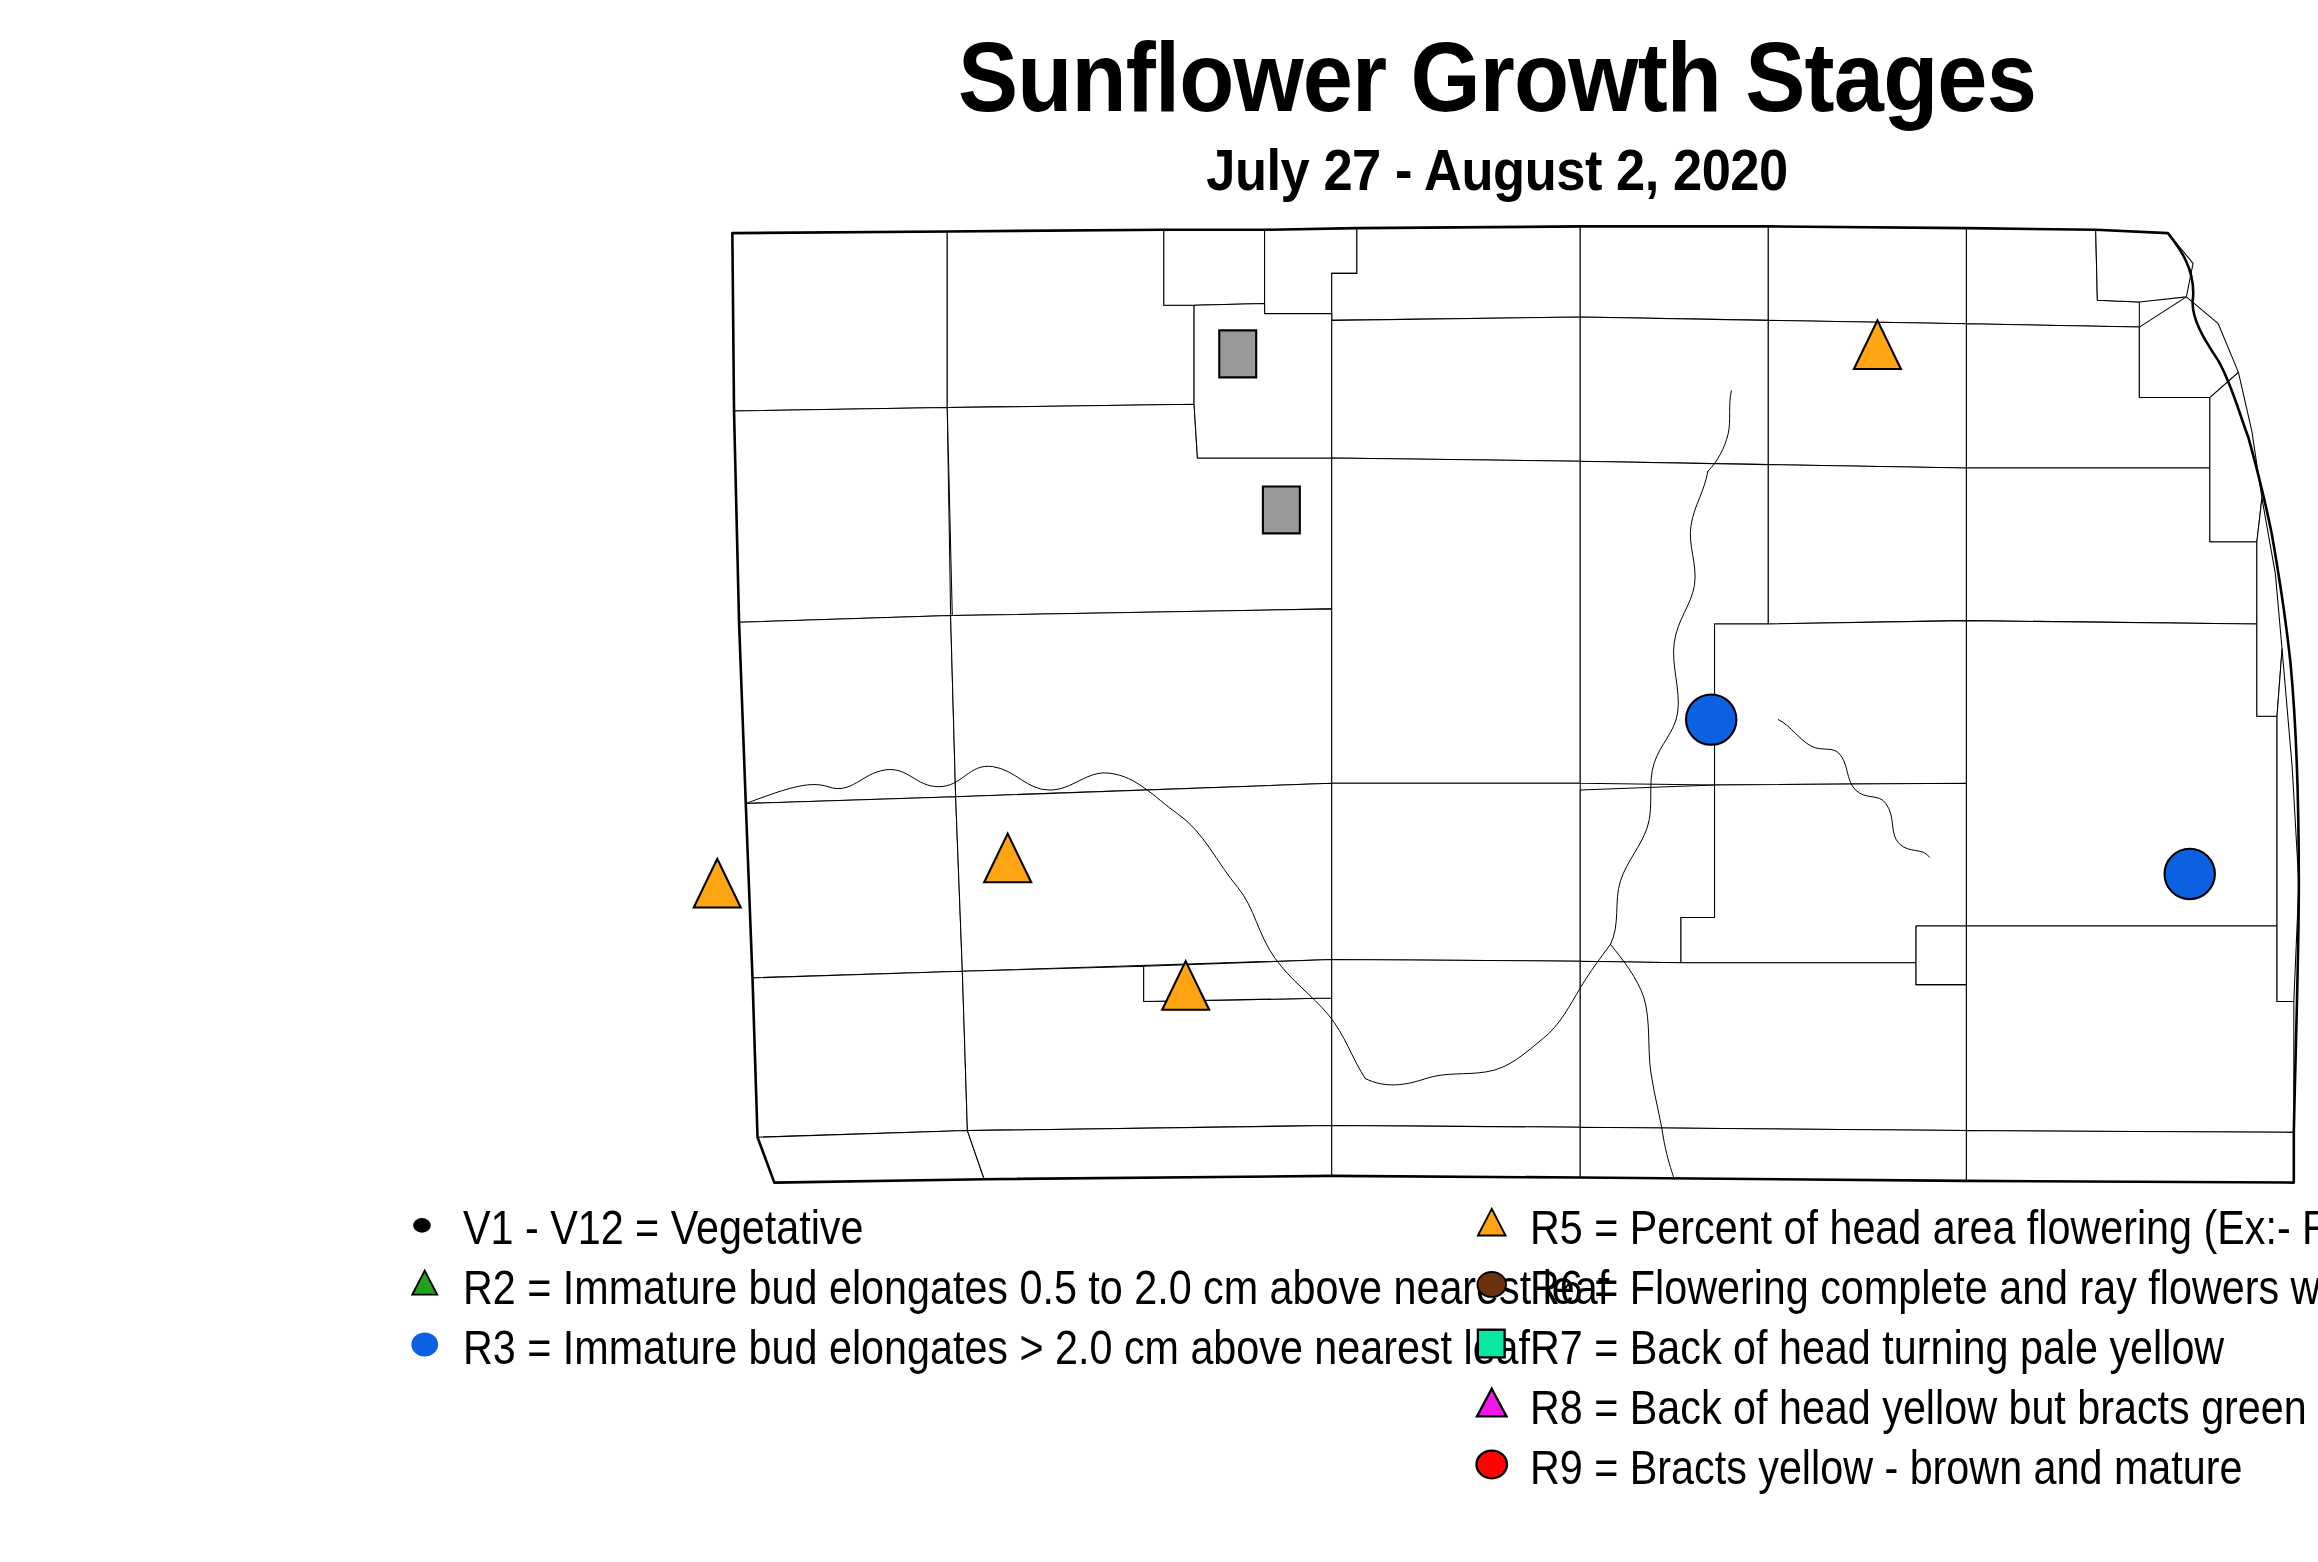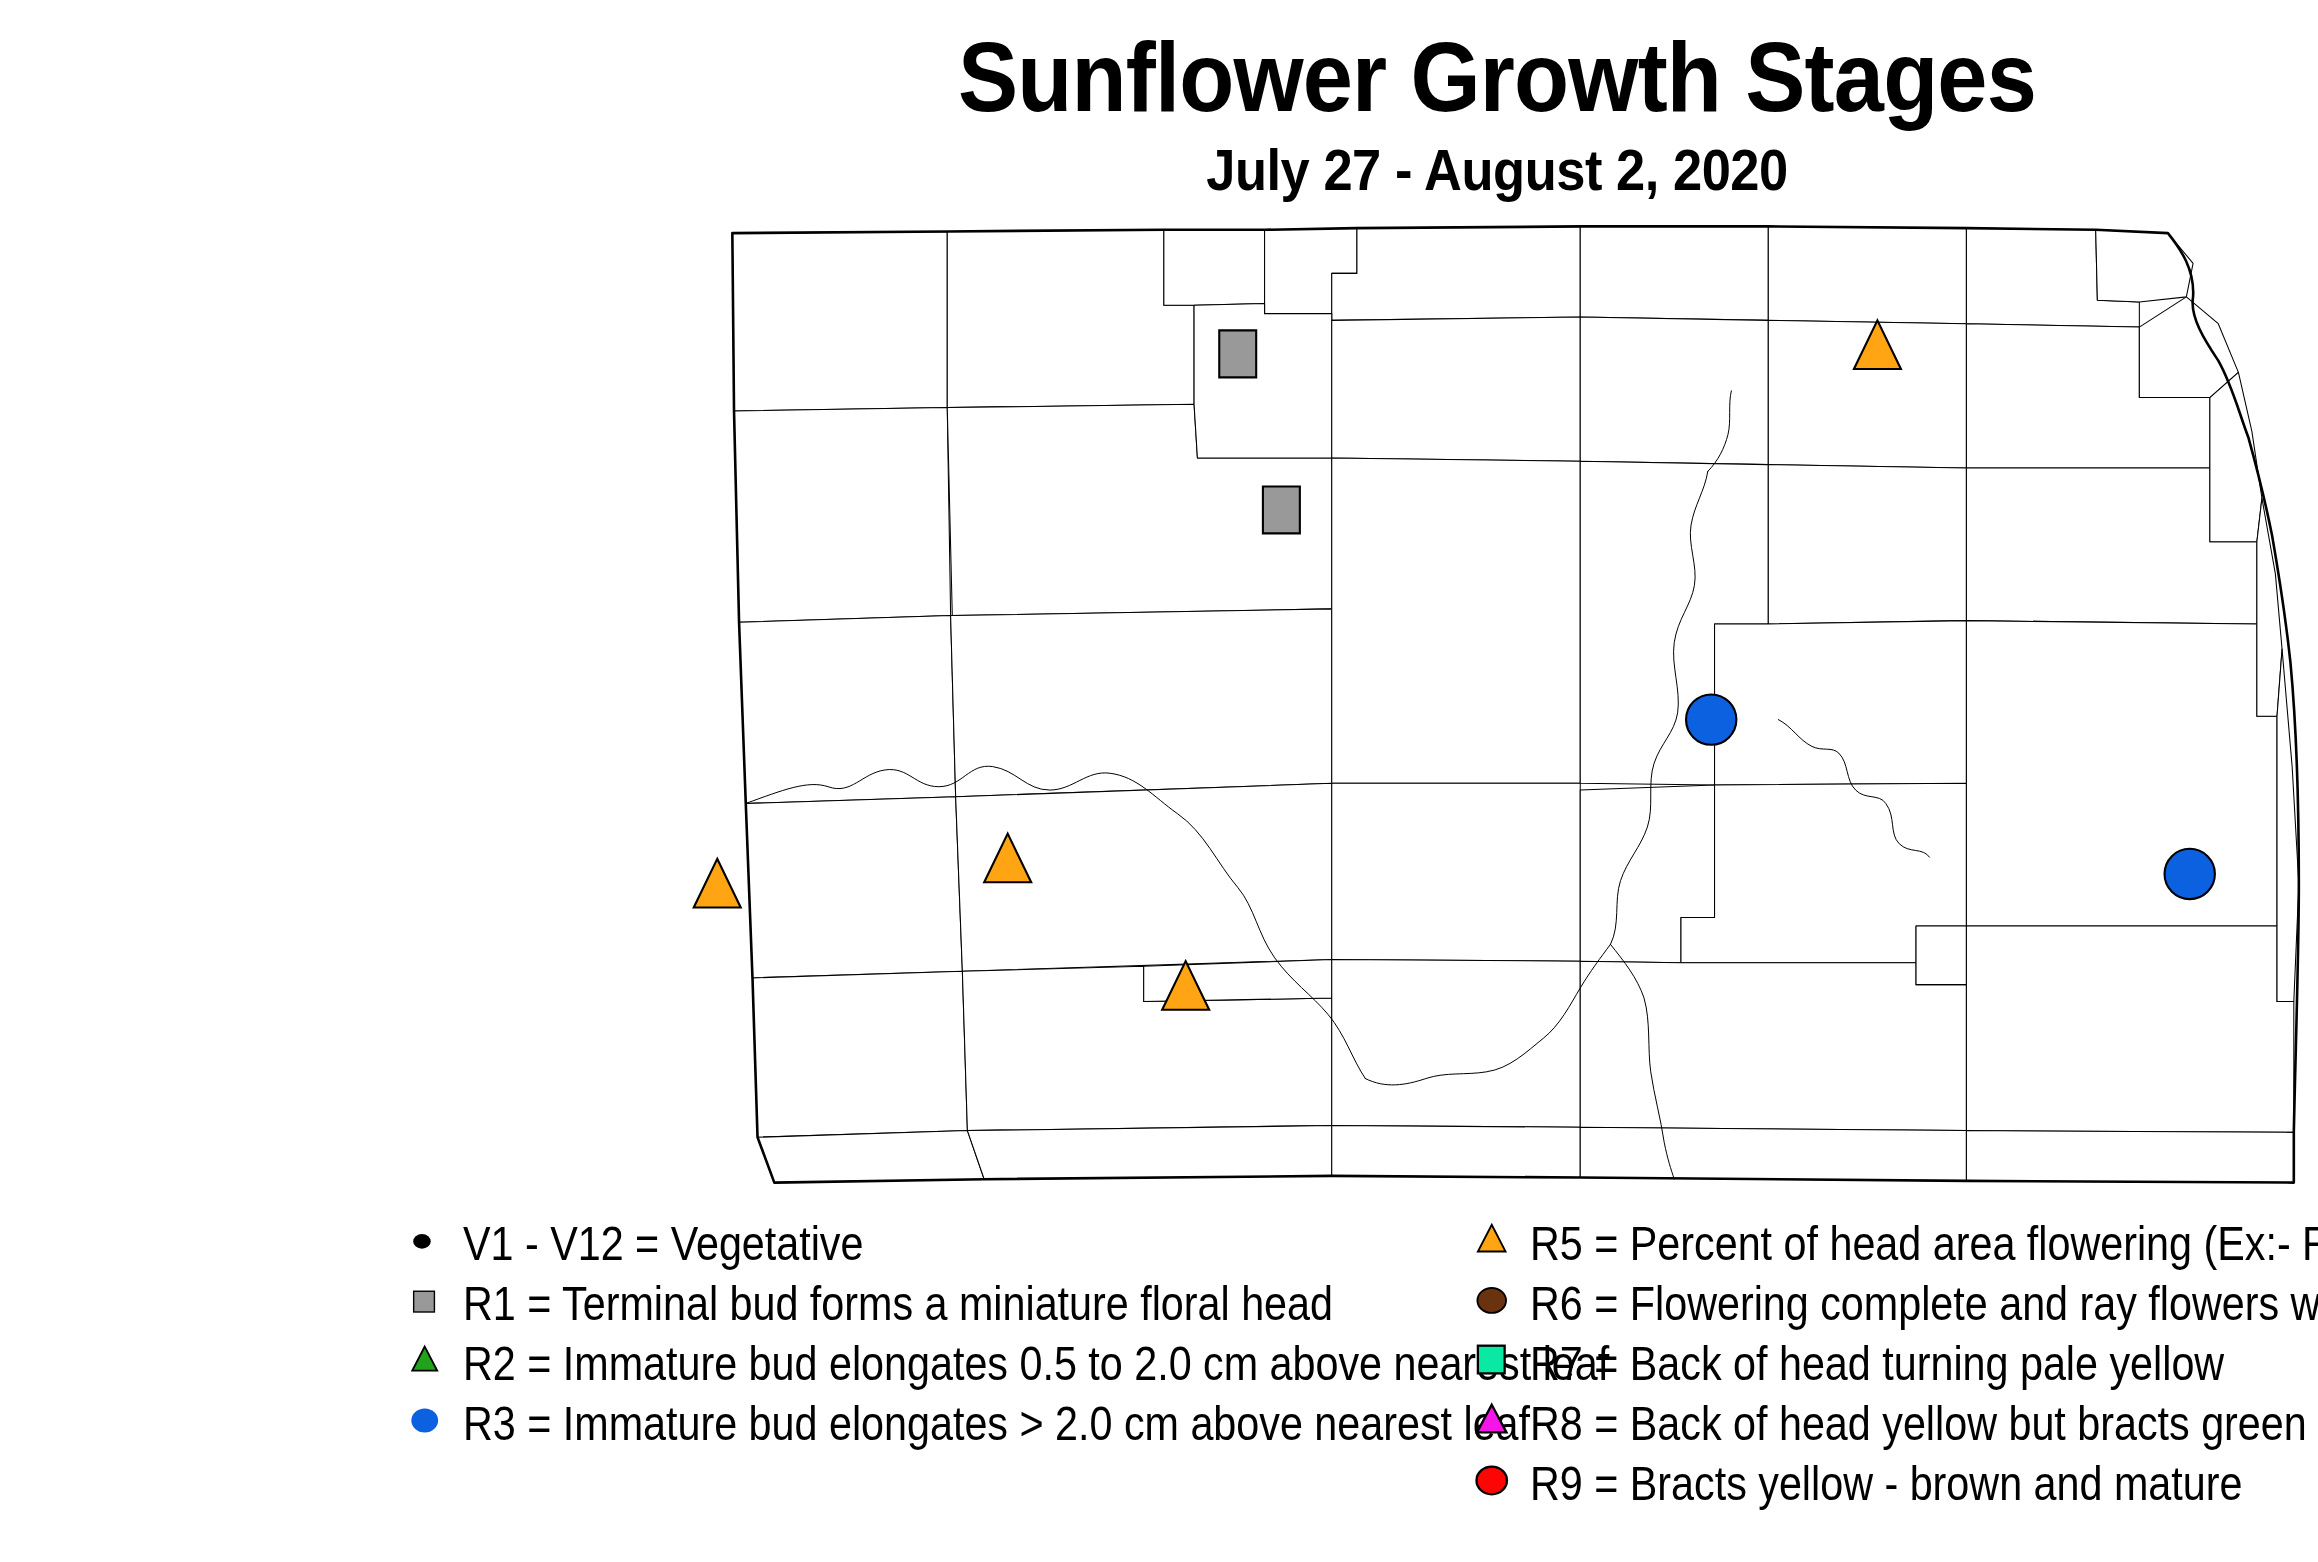--- a/index.html
+++ b/index.html
@@ -27,21 +27,21 @@
   #map-wrap{position:absolute;left:640px;top:213px;width:1679px;height:983px;}
   #nd-map{display:block;width:100%;height:100%;}
   .county{fill:#ffffff;stroke:#000000;stroke-width:1.05;
           stroke-linejoin:round;stroke-linecap:round;vector-effect:non-scaling-stroke;}
   .state-outline{fill:none;stroke:#000000;stroke-width:2.6;
           stroke-linejoin:round;stroke-linecap:round;vector-effect:non-scaling-stroke;}
   .mk{stroke:#000000;stroke-width:2.1;vector-effect:non-scaling-stroke;}
 
   
   #legend{position:absolute;left:0;top:1206px;width:2994px;height:334px;}
-  .leg-col{position:absolute;top:16px;}
+  .leg-col{position:absolute;top:0;}
   #leg-left{left:408px;width:1067px;}
   #leg-right{left:1475px;width:1484px;}
   .leg-row{position:relative;height:60px;}
   #leg-left .leg-row{height:60px;}
   #leg-right .leg-row{height:60px;}
   .leg-sym{position:absolute;left:0;top:0;width:51px;height:48px;}
   .leg-sym svg{display:block;overflow:visible;}
   .leg-txt{
     position:absolute;left:55px;top:-1.9px;white-space:nowrap;
     font-size:48px;line-height:48px;color:#000;font-weight:400;
@@ -163,28 +163,20 @@
 
       <div class="leg-row">
         <span class="leg-sym">
           <svg width="51" height="48" viewBox="0 0 110 104">
               <ellipse cx="30" cy="42" rx="19" ry="16" fill="#000000"></ellipse>
             </svg>
         </span>
         <span class="leg-txt">V1 - V12 = Vegetative</span>
       </div>
 
-      <div class="leg-row">
-        <span class="leg-sym">
-          <svg width="51" height="48" viewBox="0 0 110 104">
-              <rect x="12" y="20" width="45" height="45" fill="#999999" stroke="#000" stroke-width="3"></rect>
-            </svg>
-        </span>
-        <span class="leg-txt">R1 = Terminal bud forms a miniature floral head</span>
-      </div>
 
       <div class="leg-row">
         <span class="leg-sym">
           <svg width="51" height="48" viewBox="0 0 110 104">
               <polygon points="36,10 63,62 9,62" fill="#22A11B" stroke="#000" stroke-width="4"></polygon>
             </svg>
         </span>
         <span class="leg-txt">R2 = Immature bud elongates 0.5 to 2.0 cm above nearest leaf</span>
       </div>
 

